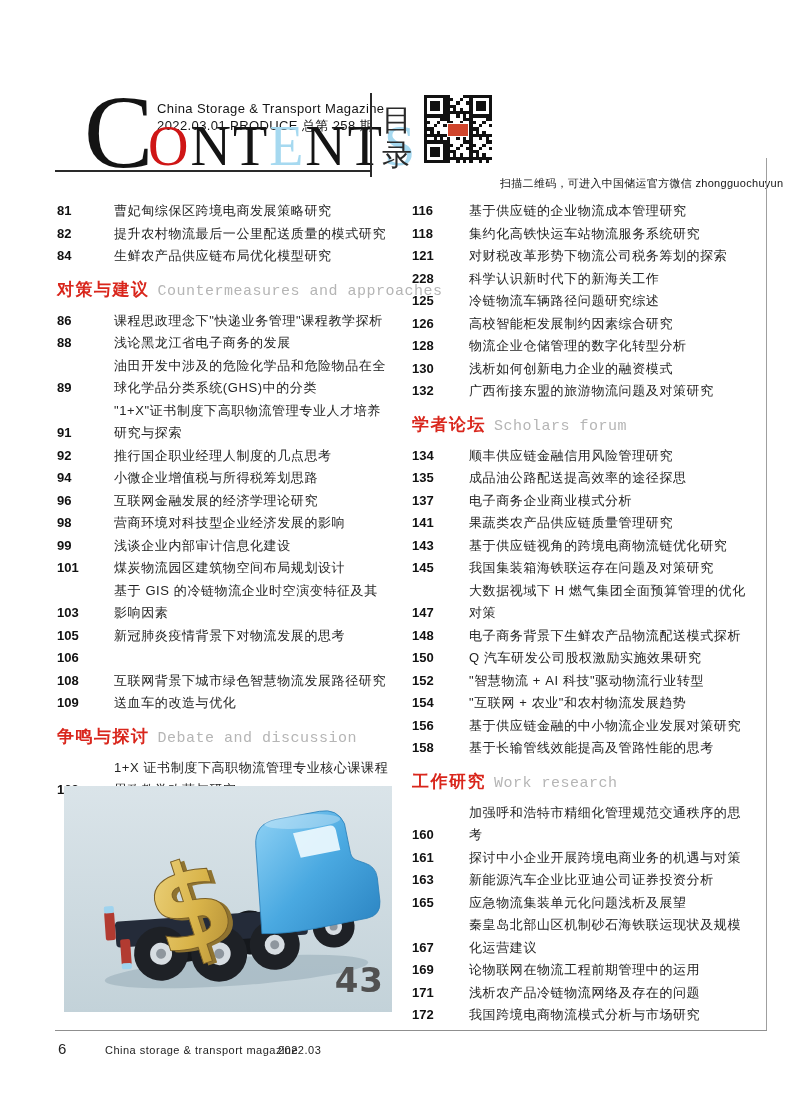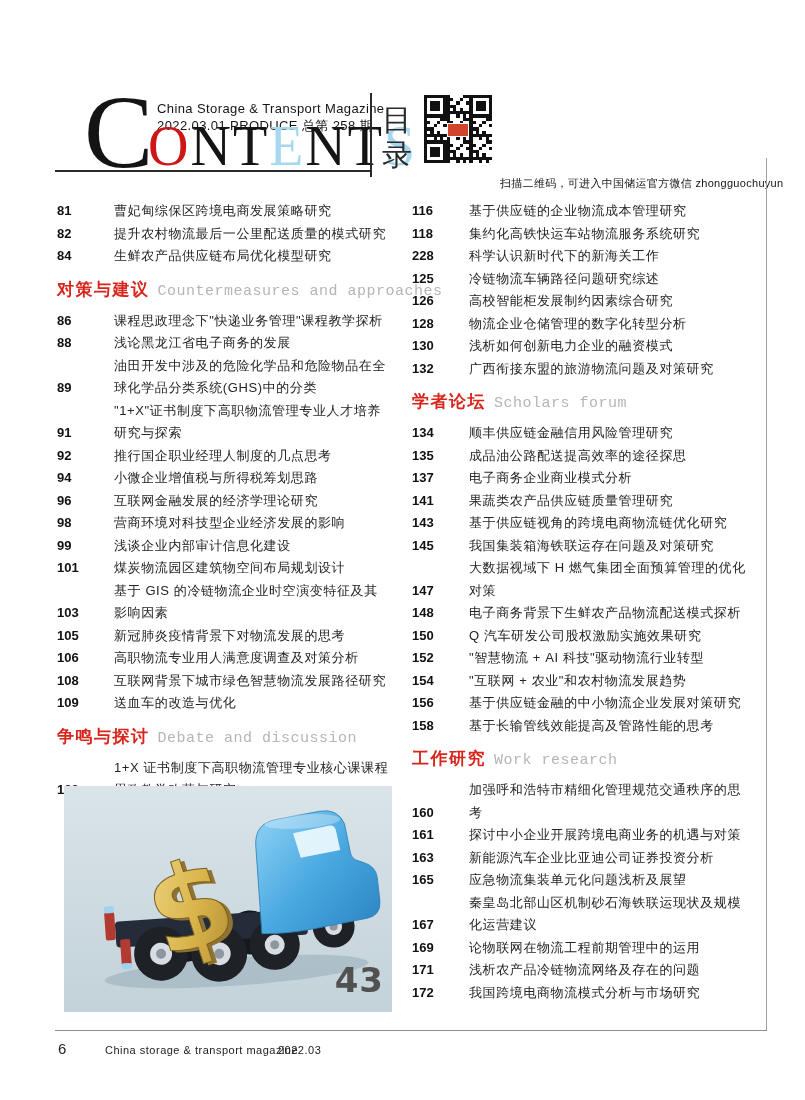--- a/index.html
+++ b/index.html
@@ -292,21 +292,20 @@
       <div class="entry">
         <span class="num">103</span>
         <span class="title">基于 GIS 的冷链物流企业时空演变特征及其影响因素</span>
       </div>
       <div class="entry">
         <span class="num">105</span>
         <span class="title">新冠肺炎疫情背景下对物流发展的思考</span>
       </div>
       <div class="entry">
         <span class="num">106</span>
-        <span class="title">高职物流专业用人满意度调查及对策分析</span>
       </div>
       <div class="entry">
         <span class="num">108</span>
         <span class="title">互联网背景下城市绿色智慧物流发展路径研究</span>
       </div>
       <div class="entry">
         <span class="num">109</span>
         <span class="title">送血车的改造与优化</span>
       </div>
       <div class="section"><span class="zh">争鸣与探讨</span><span class="en">Debate and discussion</span></div>
@@ -316,20 +315,24 @@
       </div>
     </div>
   <div class="col col-right">
       <div class="entry">
         <span class="num">116</span>
         <span class="title">基于供应链的企业物流成本管理研究</span>
       </div>
       <div class="entry">
         <span class="num">118</span>
         <span class="title">集约化高铁快运车站物流服务系统研究</span>
+      </div>
+      <div class="entry">
+        <span class="num">121</span>
+        <span class="title">对财税改革形势下物流公司税务筹划的探索</span>
       </div>
       <div class="entry">
         <span class="num">228</span>
         <span class="title">科学认识新时代下的新海关工作</span>
       </div>
       <div class="entry">
         <span class="num">125</span>
         <span class="title">冷链物流车辆路径问题研究综述</span>
       </div>
       <div class="entry">

